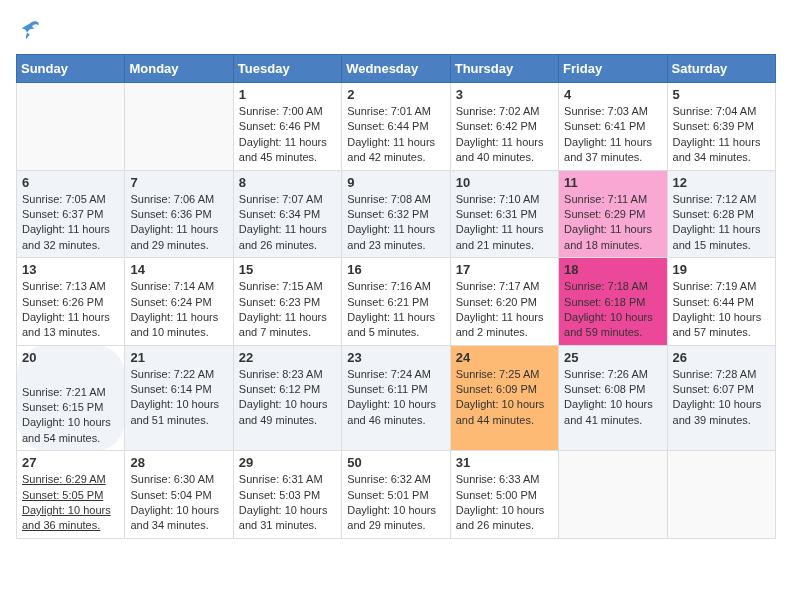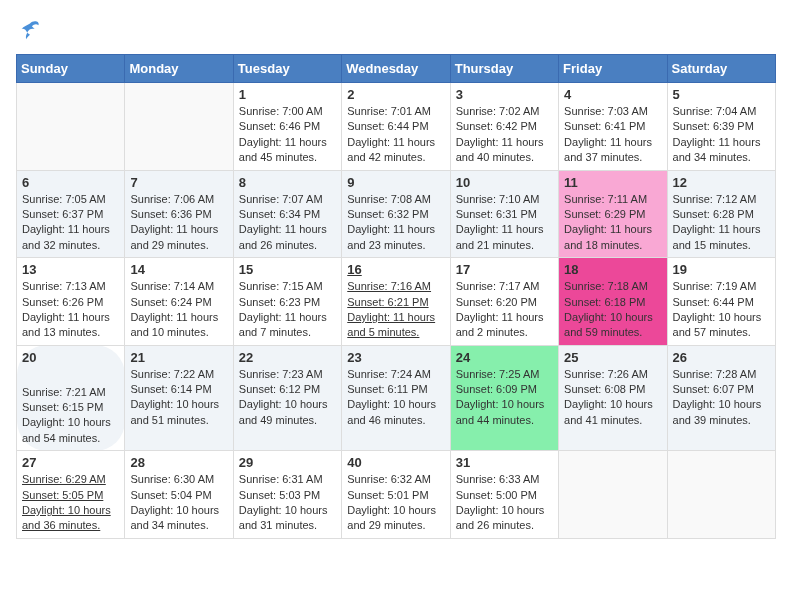--- a/index.html
+++ b/index.html
@@ -216,21 +216,21 @@
           <div class="day-info" style="white-space: pre-line;">Sunrise: 7:14 AM
 Sunset: 6:24 PM
 Daylight: 11 hours and 10 minutes.</div>
         </td>
         <td style="background: rgb(255, 255, 255);">
           <span class="day-num">15</span>
           <div class="day-info" style="white-space: pre-line;">Sunrise: 7:15 AM
 Sunset: 6:23 PM
 Daylight: 11 hours and 7 minutes.</div>
         </td>
-        <td style="background: rgb(255, 255, 255); text-decoration: underline;">
+        <td style="background: rgb(255, 255, 255);">
           <span class="day-num">16</span>
           <div class="day-info" style="white-space: pre-line;">Sunrise: 7:16 AM
 Sunset: 6:21 PM
 Daylight: 11 hours and 5 minutes.</div>
         </td>
         <td style="background: rgb(255, 255, 255);">
           <span class="day-num">17</span>
           <div class="day-info" style="white-space: pre-line;">Sunrise: 7:17 AM
 Sunset: 6:20 PM
 Daylight: 11 hours and 2 minutes.</div>
@@ -256,31 +256,31 @@
 Daylight: 10 hours and 54 minutes.</div>
         </td>
         <td style="background: rgb(240, 244, 248);">
           <span class="day-num">21</span>
           <div class="day-info" style="white-space: pre-line;">Sunrise: 7:22 AM
 Sunset: 6:14 PM
 Daylight: 10 hours and 51 minutes.</div>
         </td>
         <td style="background: rgb(240, 244, 248);">
           <span class="day-num">22</span>
-          <div class="day-info" style="white-space: pre-line;">Sunrise: 7:23 AM
+          <div class="day-info" style="white-space: pre-line;">Sunrise: 8:23 AM
 Sunset: 6:12 PM
 Daylight: 10 hours and 49 minutes.</div>
         </td>
         <td style="background: rgb(240, 244, 248);">
           <span class="day-num">23</span>
           <div class="day-info" style="white-space: pre-line;">Sunrise: 7:24 AM
 Sunset: 6:11 PM
 Daylight: 10 hours and 46 minutes.</div>
         </td>
-        <td style="background: #86efac;">
+        <td style="background: #fdba74;">
           <span class="day-num">24</span>
           <div class="day-info" style="white-space: pre-line;">Sunrise: 7:25 AM
 Sunset: 6:09 PM
 Daylight: 10 hours and 44 minutes.</div>
         </td>
         <td style="background: rgb(240, 244, 248);">
           <span class="day-num">25</span>
           <div class="day-info" style="white-space: pre-line;">Sunrise: 7:26 AM
 Sunset: 6:08 PM
 Daylight: 10 hours and 41 minutes.</div>
@@ -305,21 +305,21 @@
 Sunset: 5:04 PM
 Daylight: 10 hours and 34 minutes.</div>
         </td>
         <td style="background: rgb(255, 255, 255);">
           <span class="day-num">29</span>
           <div class="day-info" style="white-space: pre-line;">Sunrise: 6:31 AM
 Sunset: 5:03 PM
 Daylight: 10 hours and 31 minutes.</div>
         </td>
         <td style="background: rgb(255, 255, 255);">
-          <span class="day-num">40</span>
+          <span class="day-num">50</span>
           <div class="day-info" style="white-space: pre-line;">Sunrise: 6:32 AM
 Sunset: 5:01 PM
 Daylight: 10 hours and 29 minutes.</div>
         </td>
         <td style="background: rgb(255, 255, 255);">
           <span class="day-num">31</span>
           <div class="day-info" style="white-space: pre-line;">Sunrise: 6:33 AM
 Sunset: 5:00 PM
 Daylight: 10 hours and 26 minutes.</div>
         </td>

